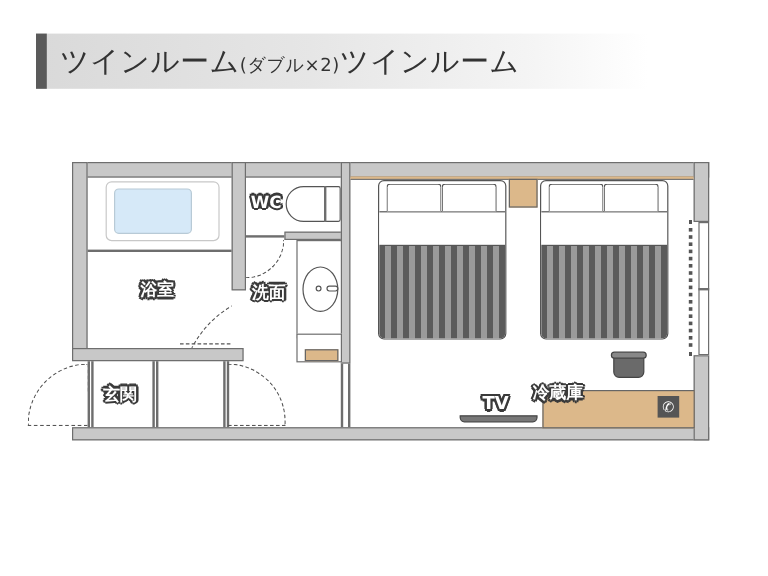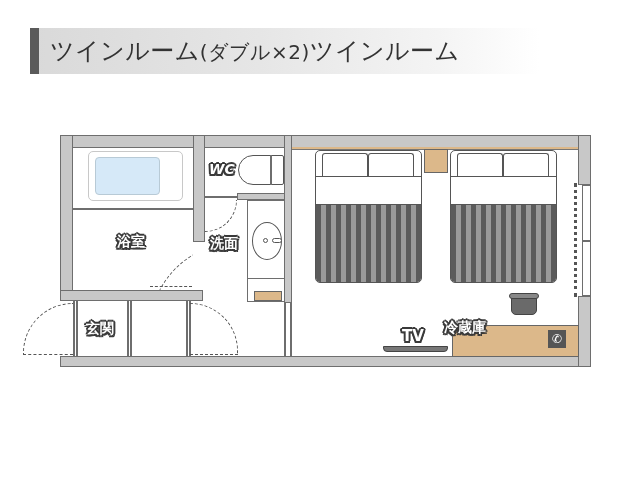--- a/index.html
+++ b/index.html
@@ -6,21 +6,21 @@
   body { width: 640px; height: 480px; position: relative; overflow: hidden;
          font-family: "DejaVu Sans", sans-serif; }
   .abs { position: absolute; box-sizing: border-box; }
 
   
   #title-bar { left: 30px; top: 28px; width: 510px; height: 46px;
     background: linear-gradient(to right, #d9d9d9 0%, #e6e6e6 45%, #f4f4f4 80%, #ffffff 100%); }
   #title-accent { left: 30px; top: 28px; width: 9px; height: 46px; background: #5a5a5a; }
   #title-text { left: 50px; top: 34px; font-size: 24px; color: #333; letter-spacing: 0.5px;
     font-family: "DejaVu Sans", sans-serif; white-space: nowrap; line-height: 34px; }
-  #title-text .small { font-size: 20px; text-align: center; }
+  #title-text .small { font-size: 15px; text-align: center; }
 
   
   .wall { background: #c8c8c8; border: 1.5px solid #6e6e6e; }
   .thin { background: #ffffff; border: 1.5px solid #6e6e6e; }
   .line { background: #6e6e6e; }
 
   
   .lbl { font-weight: bold; color: #fff; font-size: 14px; white-space: nowrap;
     text-shadow: -1.5px -1.5px 0 #3a3a3a, 1.5px -1.5px 0 #3a3a3a, -1.5px 1.5px 0 #3a3a3a, 1.5px 1.5px 0 #3a3a3a,
                  0 -2px 0 #3a3a3a, 0 2px 0 #3a3a3a, -2px 0 0 #3a3a3a, 2px 0 0 #3a3a3a; }
@@ -119,18 +119,18 @@
 
   <div class="abs" style="left:511px;top:296px;width:26px;height:19px;background:#6a6a6a;border:1.5px solid #444;border-radius:2px 2px 5px 5px;"></div>
   <div class="abs" style="left:509px;top:293px;width:30px;height:6px;background:#888;border:1.5px solid #444;border-radius:4px;"></div>
 
   <div class="abs tan" style="left:452px;top:325px;width:127px;height:32px;"></div>
   <div class="abs" style="left:548px;top:330px;width:18px;height:18px;background:#555;color:#fff;font-size:12px;line-height:18px;text-align:center;">✆</div>
 
   <div class="abs" style="left:383px;top:346px;width:65px;height:6px;background:#777;border:1.5px solid #444;border-radius:0 0 4px 4px;"></div>
 
   <div class="abs lbl" style="left:117px;top:233px;">浴室</div>
-  <div class="abs lbl" style="left:209px;top:161px;font-size:14px;font-style:italic;">WC</div>
+  <div class="abs lbl" style="left:209px;top:161px;font-size:14px;">WC</div>
   <div class="abs lbl" style="left:210px;top:235px;">洗面</div>
   <div class="abs lbl" style="left:86px;top:320px;">玄関</div>
   <div class="abs lbl" style="left:402px;top:327px;font-size:15px;">TV</div>
   <div class="abs lbl" style="left:444px;top:319px;">冷蔵庫</div>
 </div>
 
 </body></html>

